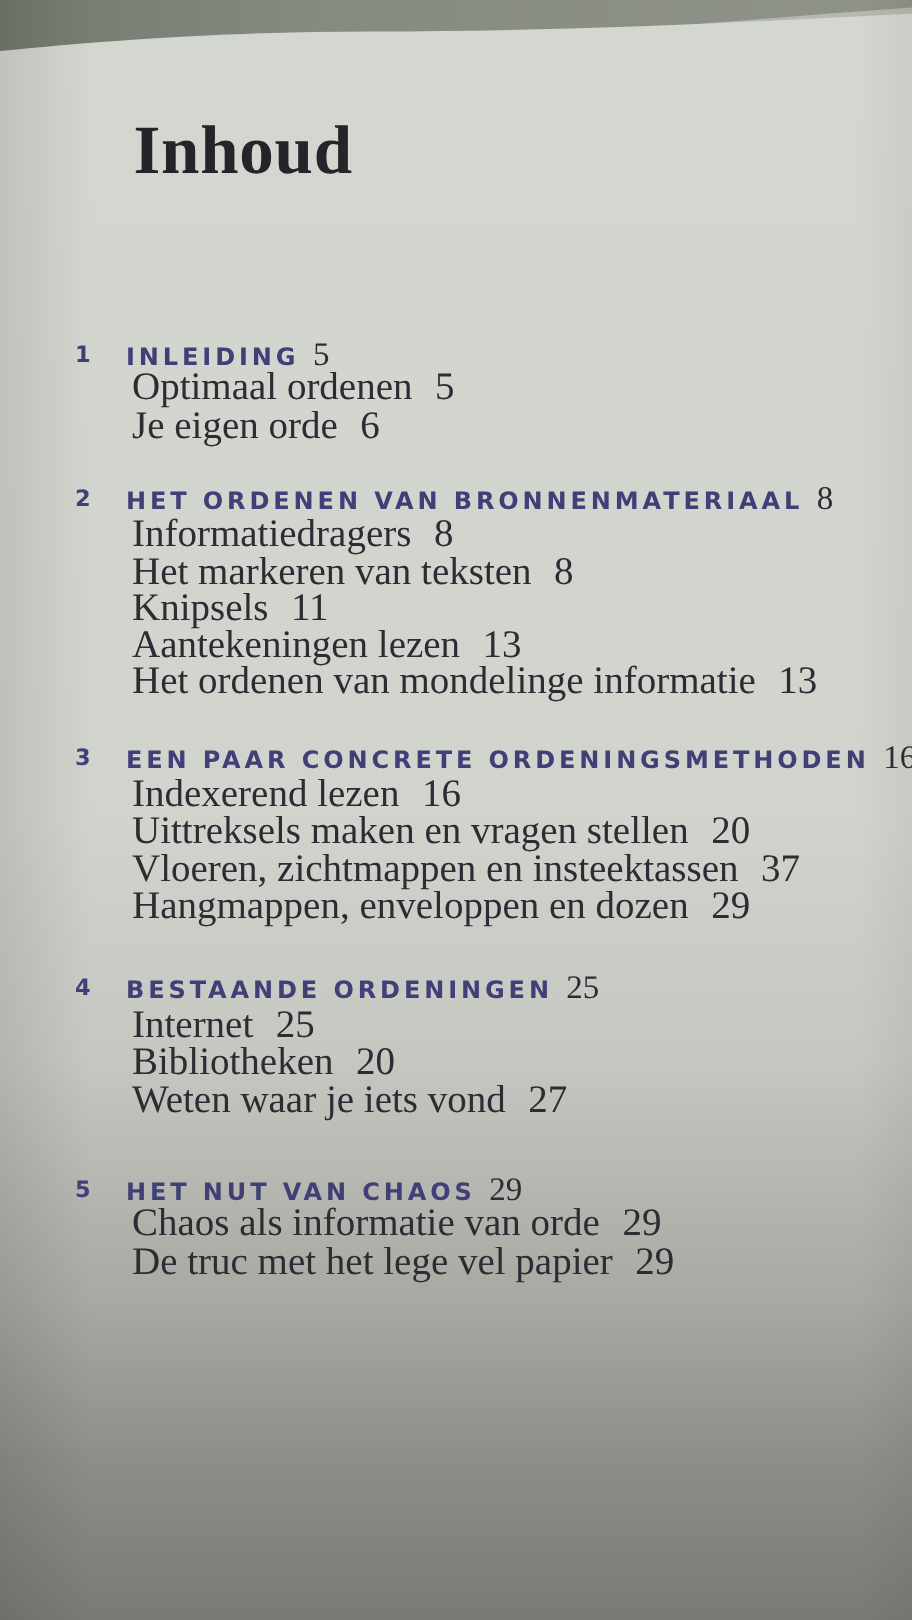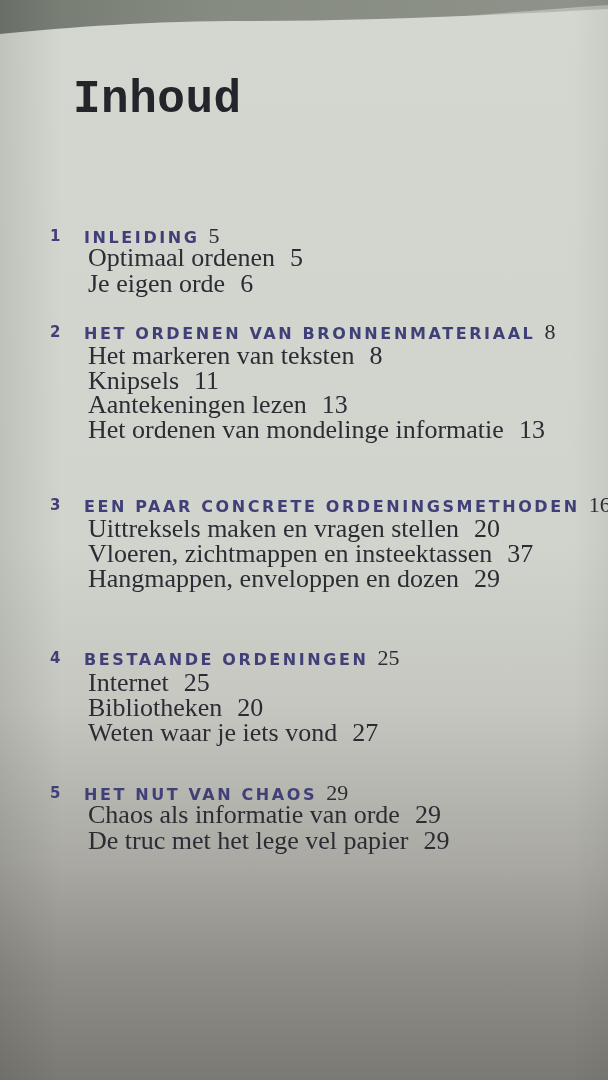--- a/index.html
+++ b/index.html
@@ -8,23 +8,23 @@
     width: 608px;
     height: 1080px;
     overflow: hidden;
     font-family: "Liberation Serif", serif;
   }
   .bg-svg { position: absolute; top: 0; left: 0; }
   .content { position: absolute; top: 0; left: 0; width: 608px; height: 1080px; }
 
   .page-title {
     position: absolute;
-    left: 73px;
+    left: 89px;
     top: 74px;
-    font-family: Liberation Mono, monospace;
+    font-family: Liberation Serif, serif;
     font-weight: 700;
     font-size: 46px;
     line-height: 52px;
     letter-spacing: 0.5px;
     color: #24242b;
   }
 
   .section { position: absolute; left: 0; width: 608px; }
 
   .section-heading {
@@ -122,20 +122,23 @@
 
     <div class="section" style="top:322px">
       <span class="chapter-number">2</span>
       <div class="section-heading">
         <span class="heading-label">HET ORDENEN VAN BRONNENMATERIAAL</span>
         <span class="heading-page">8</span>
       </div>
     </div>
     <div class="items" style="top:344px; line-height:24.5px">
       <div class="toc-item">
+        <span>Informatiedragers</span><span class="item-page">8</span>
+      </div>
+      <div class="toc-item">
         <span>Het markeren van teksten</span><span class="item-page">8</span>
       </div>
       <div class="toc-item">
         <span>Knipsels</span><span class="item-page">11</span>
       </div>
       <div class="toc-item">
         <span>Aantekeningen lezen</span><span class="item-page">13</span>
       </div>
       <div class="toc-item">
         <span>Het ordenen van mondelinge informatie</span><span class="item-page">13</span>
@@ -144,20 +147,23 @@
 
     <div class="section" style="top:495px">
       <span class="chapter-number">3</span>
       <div class="section-heading">
         <span class="heading-label">EEN PAAR CONCRETE ORDENINGSMETHODEN</span>
         <span class="heading-page">16</span>
       </div>
     </div>
     <div class="items" style="top:516px; line-height:25px">
       <div class="toc-item">
+        <span>Indexerend lezen</span><span class="item-page">16</span>
+      </div>
+      <div class="toc-item">
         <span>Uittreksels maken en vragen stellen</span><span class="item-page">20</span>
       </div>
       <div class="toc-item">
         <span>Vloeren, zichtmappen en insteektassen</span><span class="item-page">37</span>
       </div>
       <div class="toc-item">
         <span>Hangmappen, enveloppen en dozen</span><span class="item-page">29</span>
       </div>
     </div>
 

